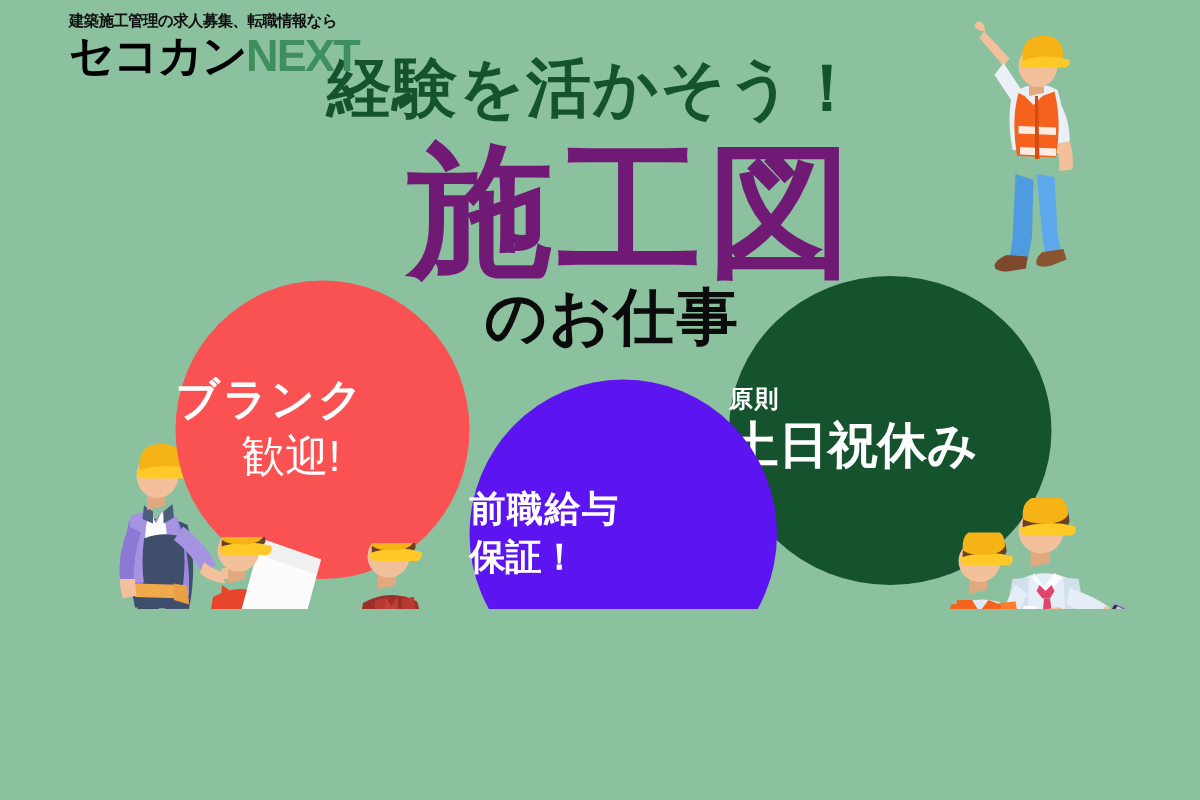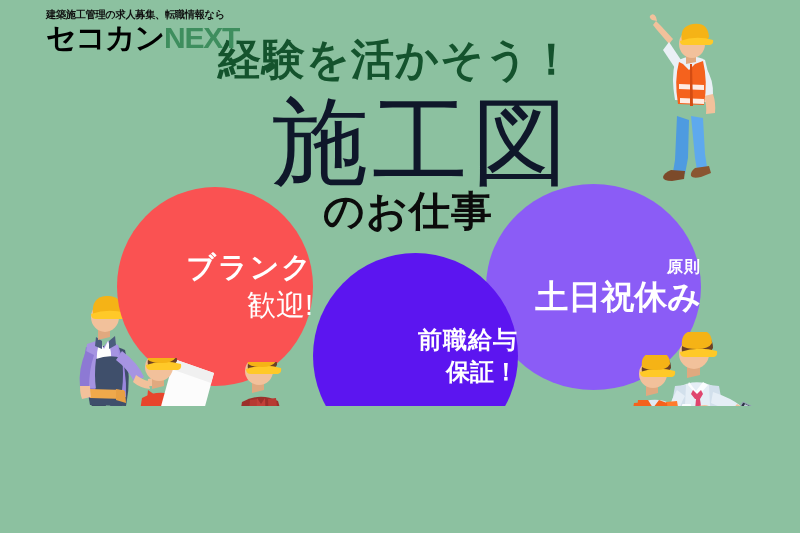--- a/index.html
+++ b/index.html
@@ -27,36 +27,36 @@
 
   
   .head-wrap { position:absolute; left:0; top:0; width:800px; z-index:30; pointer-events:none; }
   .head-1 {
     position:absolute; left:218px; top:38px;
     font-size:43px; font-weight:700; color:#14532d;
     letter-spacing:1px; white-space:nowrap; line-height:1;
   }
   .head-2 {
     position:absolute; left:272px; top:94px;
-    font-size:96px; font-weight:400; color:#0f172a;
+    font-size:96px; font-weight:700; color:#701a75;
     letter-spacing:4px; white-space:nowrap; line-height:1;
   }
   .head-3 {
     position:absolute; left:323px; top:191px;
     font-size:41px; font-weight:700; color:#0B0B0B;
     letter-spacing:1px; white-space:nowrap; line-height:1;
   }
 
   
   .circle { position:absolute; border-radius:50%; display:flex;
-            flex-direction:column; align-items:flex-end; justify-content:center;
+            flex-direction:column; align-items:flex-start; justify-content:center;
             color:#fff; text-align:center; }
   .c-red    { left:117px; top:187px; width:196px; height:199px; background:#FA5252; z-index:12; }
   .c-purple { left:313px; top:253px; width:205px; height:206px; background:#5C15F0; z-index:14; }
-  .c-teal   { left:486px; top:184px; width:215px; height:206px; background:#8b5cf6; z-index:10; }
+  .c-teal   { left:486px; top:184px; width:215px; height:206px; background:#14532d; z-index:10; }
 
   .c-red .l1  { font-size:29px; font-weight:700; letter-spacing:2px; line-height:1.28; }
   .c-red .l2  { font-size:29px; font-weight:400; letter-spacing:0px; line-height:1.28;margin-left:44px; }
   .c-purple .l1 { font-size:24px; font-weight:700; letter-spacing:1px; line-height:1.35; }
   .c-purple .l2 { font-size:24px; font-weight:700; letter-spacing:0px; line-height:1.35; }
   .c-teal .l1 { font-size:16px; font-weight:700; letter-spacing:1px; line-height:1.2; margin-bottom:1px; }
   .c-teal .l2 { font-size:33px; font-weight:700; letter-spacing:0px; line-height:1.2; }
 
   
   .fig { position:absolute; }

